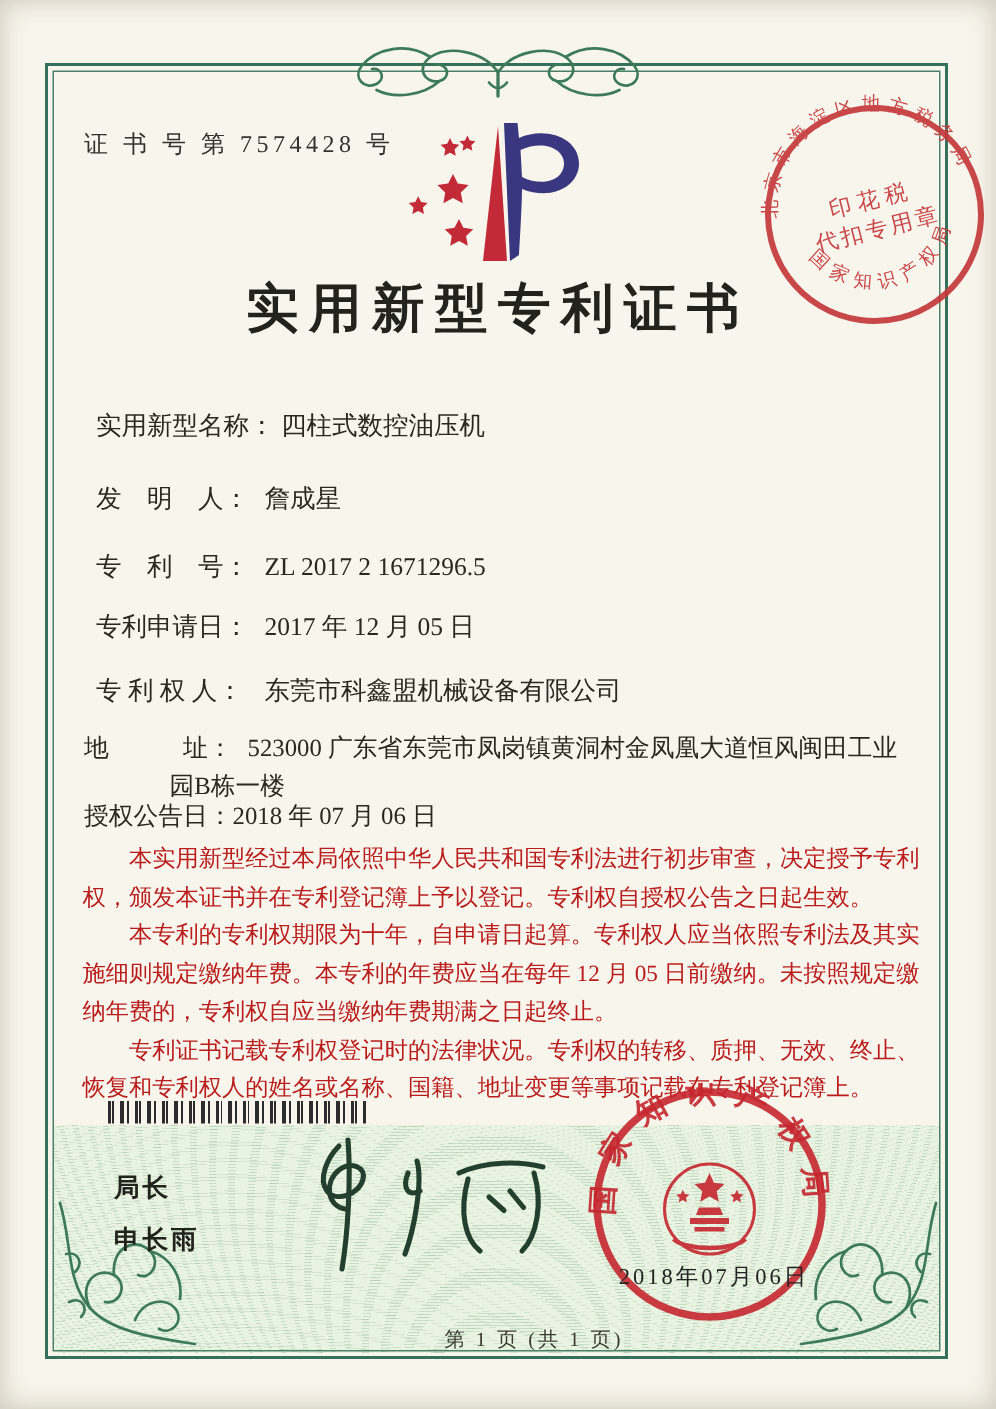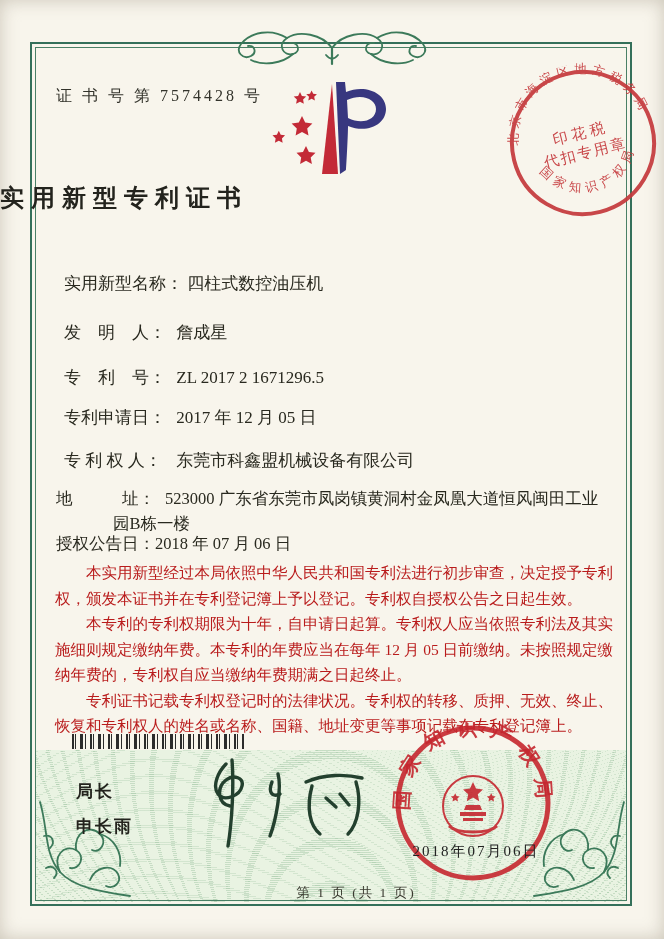--- a/index.html
+++ b/index.html
@@ -35,21 +35,21 @@
       #e9f3e2;
   }
   .certnum{
     position:absolute;left:56px;top:86px;
     font-size:16px;letter-spacing:3px;color:#33332b;
   }
   .logo{position:absolute;left:262px;top:78px;width:136px;height:108px;}
   .tax-stamp{position:absolute;left:506px;top:64px;width:154px;height:158px;transform:rotate(-14deg);opacity:.92;}
   .title{
     position:absolute;left:0;top:182px;width:100%;
-    text-align:left;font-size:24px;font-weight:bold;
+    text-align:center;font-size:35px;font-weight:bold;
     letter-spacing:7px;color:#23231d;margin:0;
   }
   .row{position:absolute;left:64px;font-size:17px;white-space:nowrap;}
   .row .lab{display:inline-block;min-width:108px;}
   .addr{
     position:absolute;left:56px;top:486px;width:556px;
     font-size:16.5px;line-height:25px;white-space:normal;
   }
   .addr .lab{position:absolute;left:0;top:0;}
   .addr .val{display:block;padding-left:57px;text-indent:52px;}

